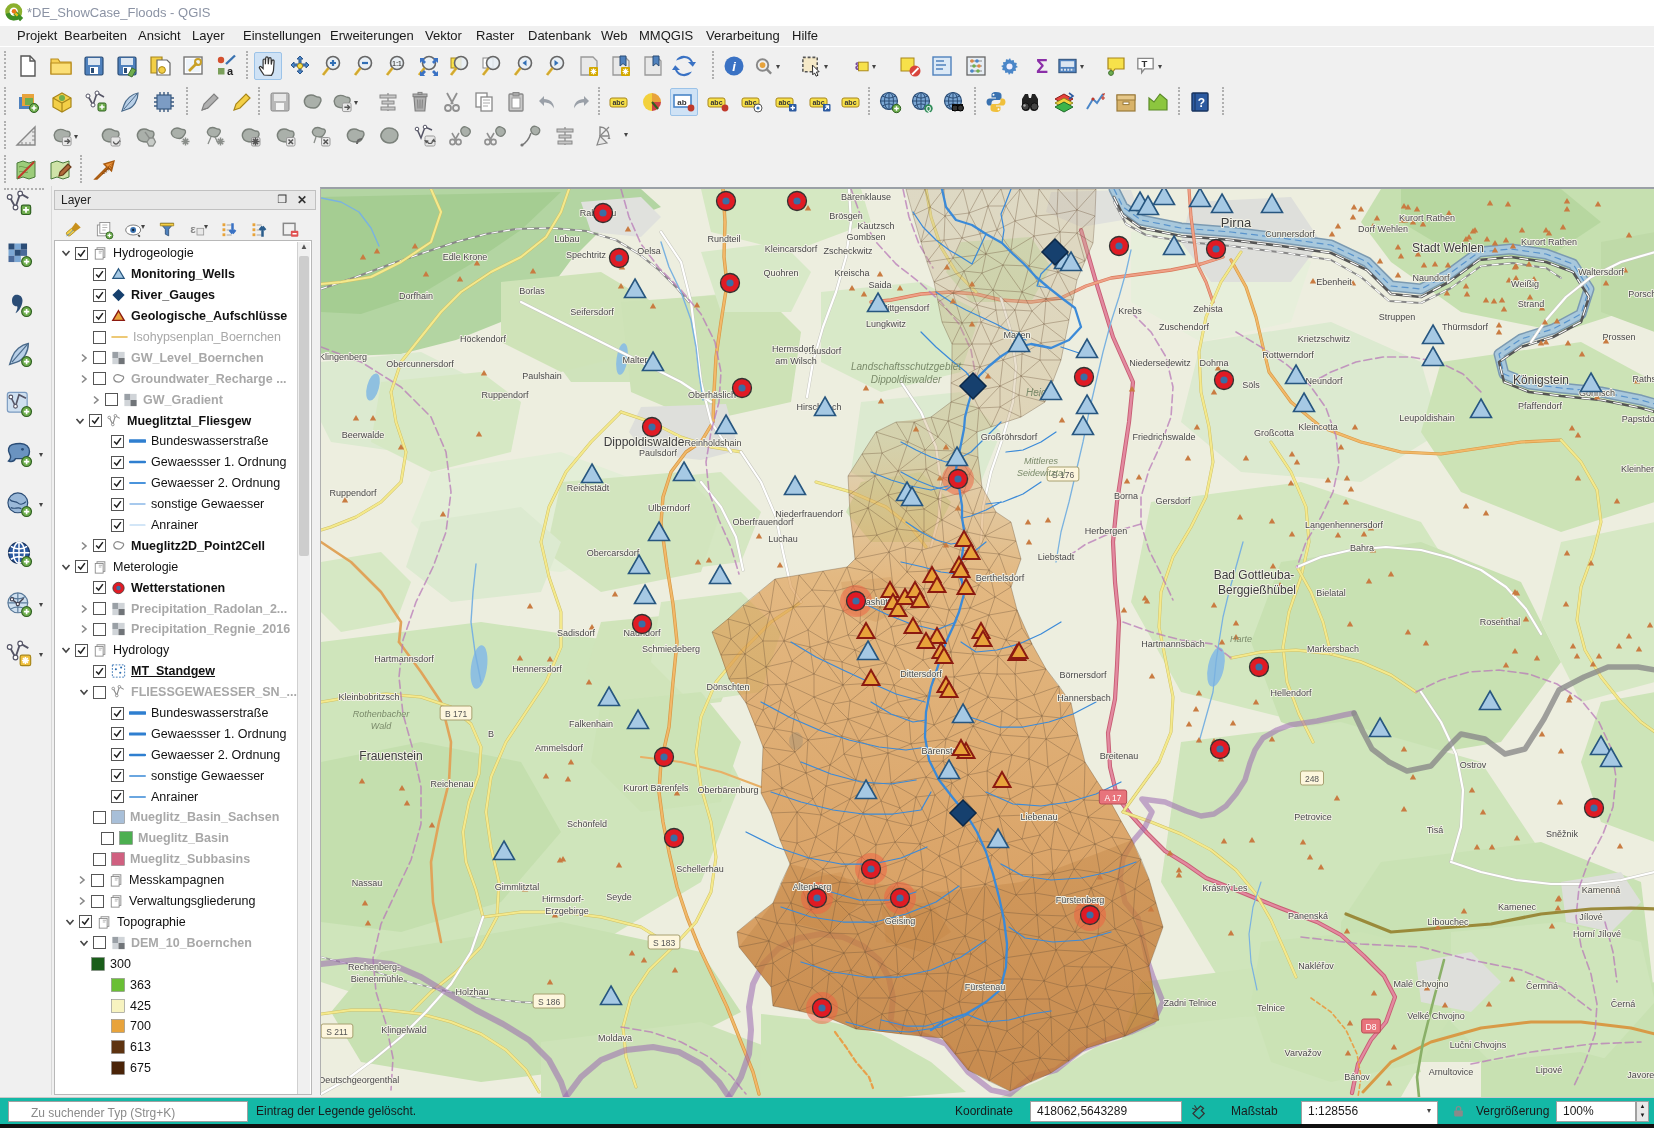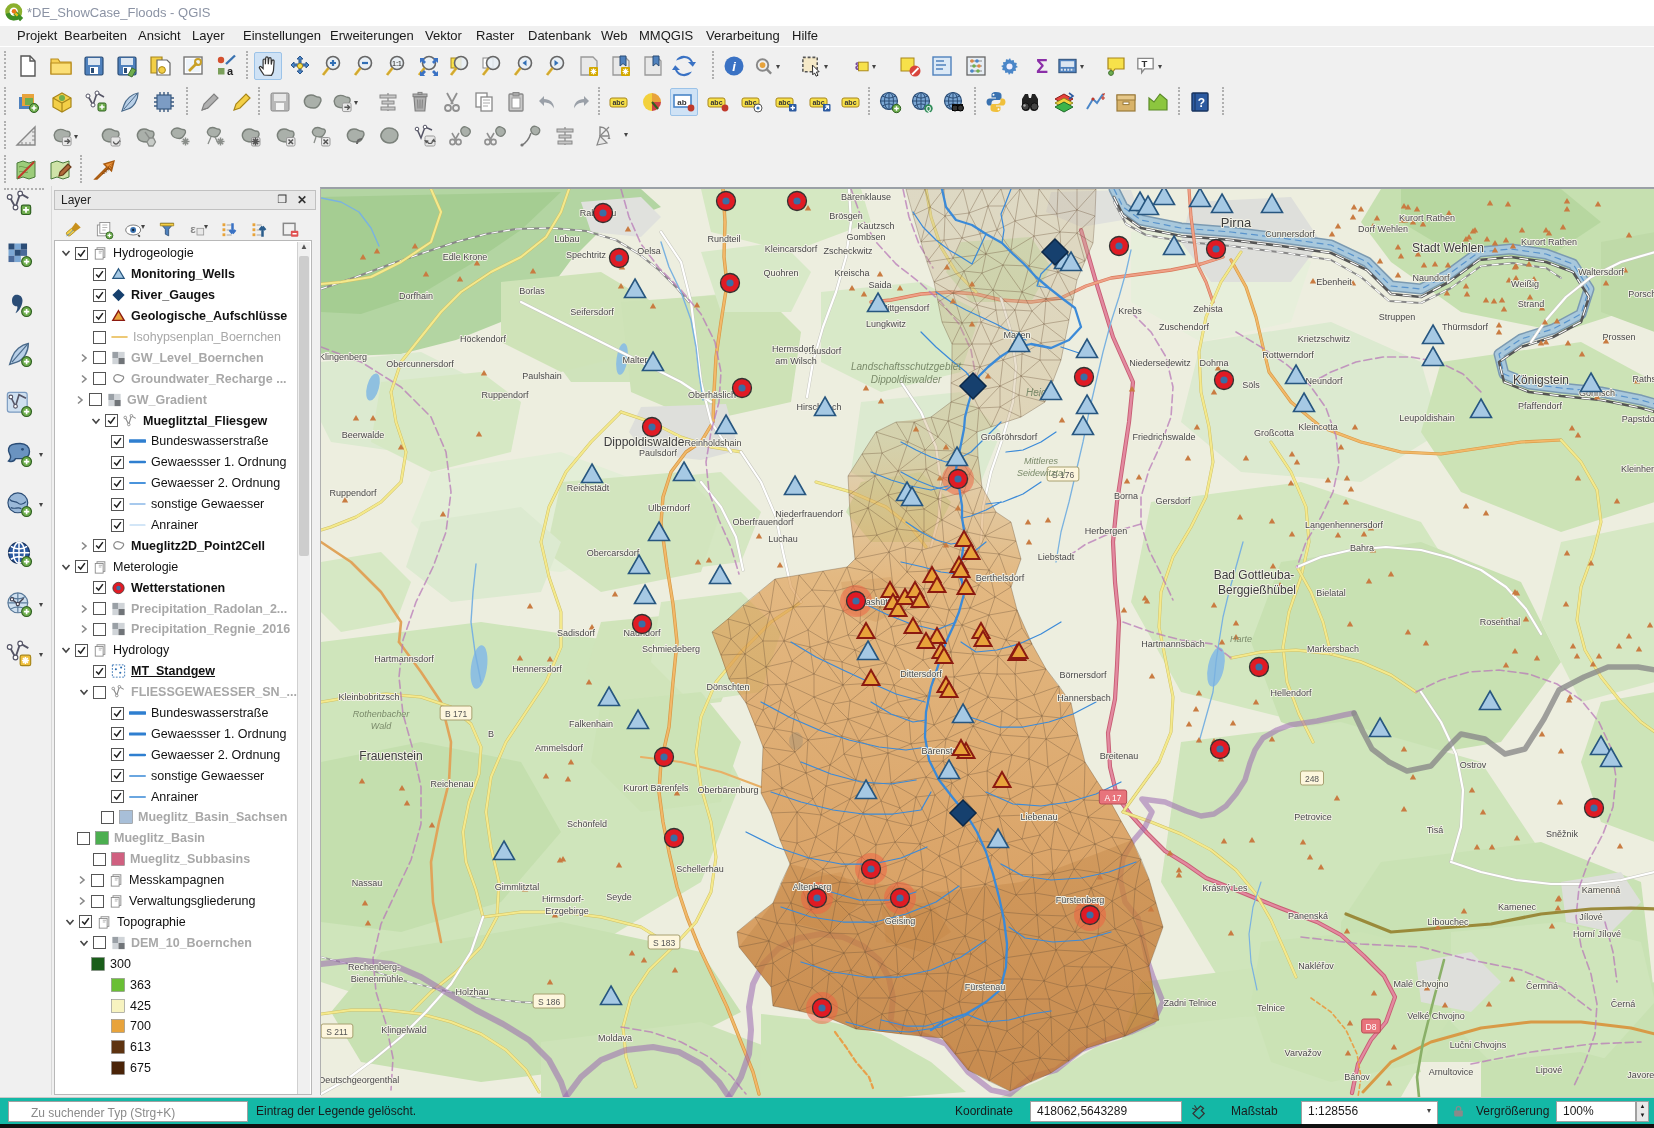--- a/index.html
+++ b/index.html
@@ -979,38 +979,38 @@
           </svg>
         </span>
         <span class="cb"></span>
         <span class="sym">
           <svg width="15" height="14" viewBox="0 0 16 16">
             <path d="M3 9c-1.5-3 1-6 4-6 2.5 0 3 1.5 5 1.5 2 0 2.5 2 1 4-1 1.5-1.5 3-4.5 3-3 0-4.5-.5-5.5-2.5z" fill="none" stroke="#8a8a8a" stroke-width="1.4"></path>
           </svg>
         </span>
         <span class="b g">Groundwater_Recharge ...</span>
       </div>
-      <div class="trow" style="padding-left:20px">
+      <div class="trow" style="padding-left:36px">
         <span class="ar">
           <svg width="10" height="10" viewBox="0 0 10 10">
             <path d="M3 1.5l4 3.5-4 3.5" fill="none" stroke="#888" stroke-width="1.6"></path>
           </svg>
         </span>
         <span class="cb"></span>
         <span class="sym">
           <svg width="15" height="14" viewBox="0 0 16 16">
             <rect x="1" y="1" width="7" height="7" fill="#9aa0a6"></rect>
             <rect x="8" y="1" width="7" height="7" fill="#d0d4d8"></rect>
             <rect x="1" y="8" width="7" height="7" fill="#d0d4d8"></rect>
             <rect x="8" y="8" width="7" height="7" fill="#707478"></rect>
           </svg>
         </span>
         <span class="b g">GW_Gradient</span>
       </div>
-      <div class="trow" style="padding-left:36px">
+      <div class="trow" style="padding-left:20px">
         <span class="ar">
           <svg width="10" height="10" viewBox="0 0 10 10">
             <path d="M1.5 3l3.5 4 3.5-4" fill="none" stroke="#444" stroke-width="1.6"></path>
           </svg>
         </span>
         <span class="cb">
           <svg width="13" height="13" viewBox="0 0 13 13">
             <path d="M2.5 6.5l3 3 5-7" fill="none" stroke="#222" stroke-width="1.8"></path>
           </svg>
         </span>
@@ -1298,31 +1298,31 @@
             <path d="M2.5 6.5l3 3 5-7" fill="none" stroke="#222" stroke-width="1.8"></path>
           </svg>
         </span>
         <span class="sym">
           <svg width="17" height="14" viewBox="0 0 17 14">
             <path d="M1 7h15" stroke="#6aa6e0" stroke-width="2.0" stroke-linecap="round"></path>
           </svg>
         </span>
         <span class="">Anrainer</span>
       </div>
-      <div class="trow" style="padding-left:32px">
+      <div class="trow" style="padding-left:24px">
         <span class="ar"></span>
         <span class="cb"></span>
         <span class="sym">
           <svg width="14" height="14" viewBox="0 0 14 14">
             <rect x="0.5" y="0.5" width="13" height="13" fill="#a8bfd8" stroke="#888" stroke-width="0.6"></rect>
           </svg>
         </span>
         <span class="b g">Mueglitz_Basin_Sachsen</span>
       </div>
-      <div class="trow" style="padding-left:8px">
+      <div class="trow" style="padding-left:32px">
         <span class="ar"></span>
         <span class="cb"></span>
         <span class="sym">
           <svg width="14" height="14" viewBox="0 0 14 14">
             <rect x="0.5" y="0.5" width="13" height="13" fill="#4caf50" stroke="#888" stroke-width="0.6"></rect>
           </svg>
         </span>
         <span class="b g">Mueglitz_Basin</span>
       </div>
       <div class="trow" style="padding-left:24px">

